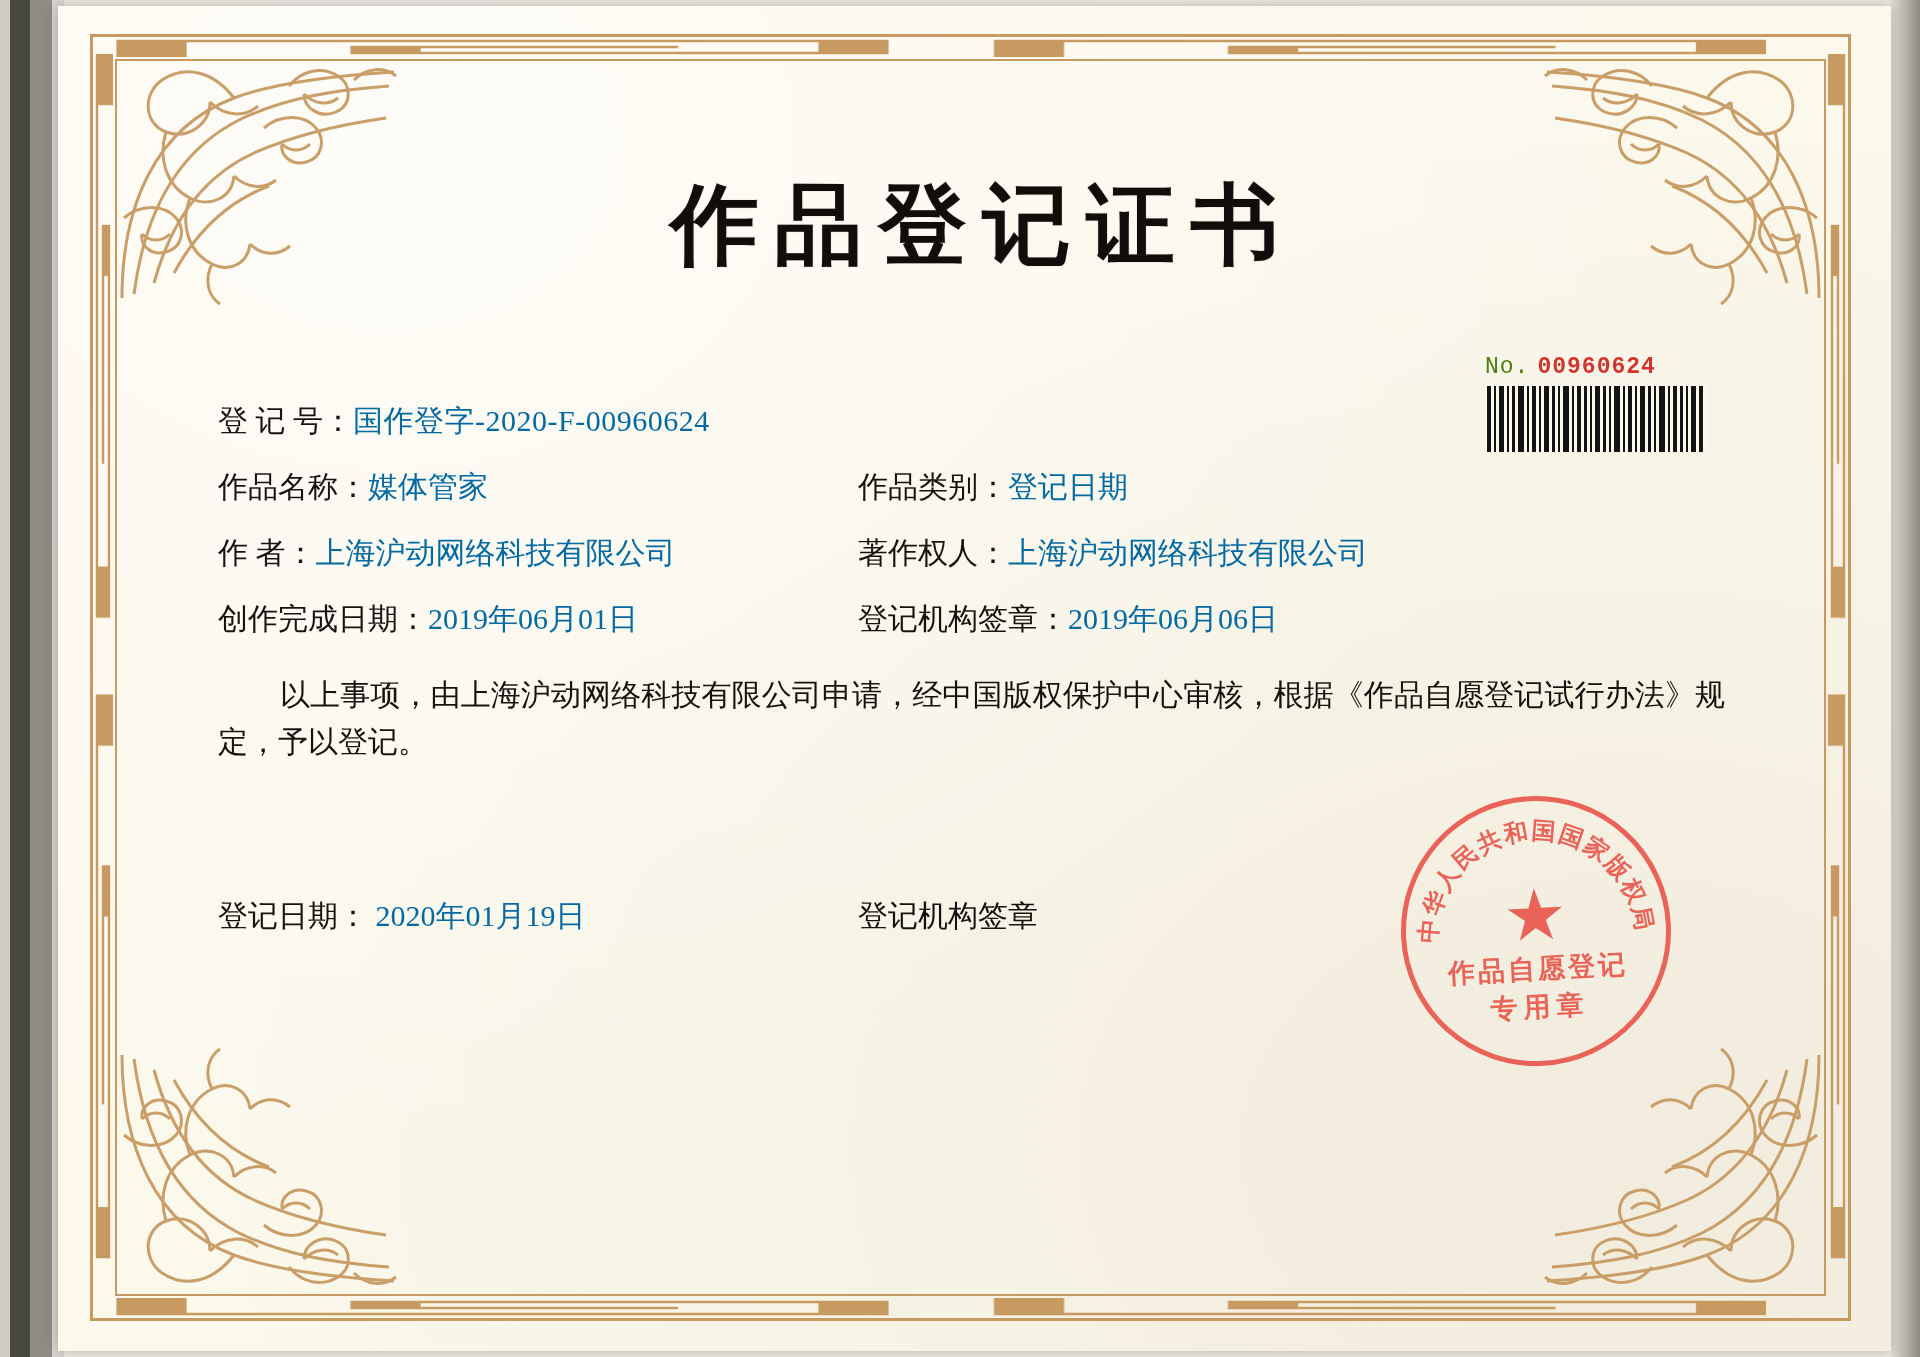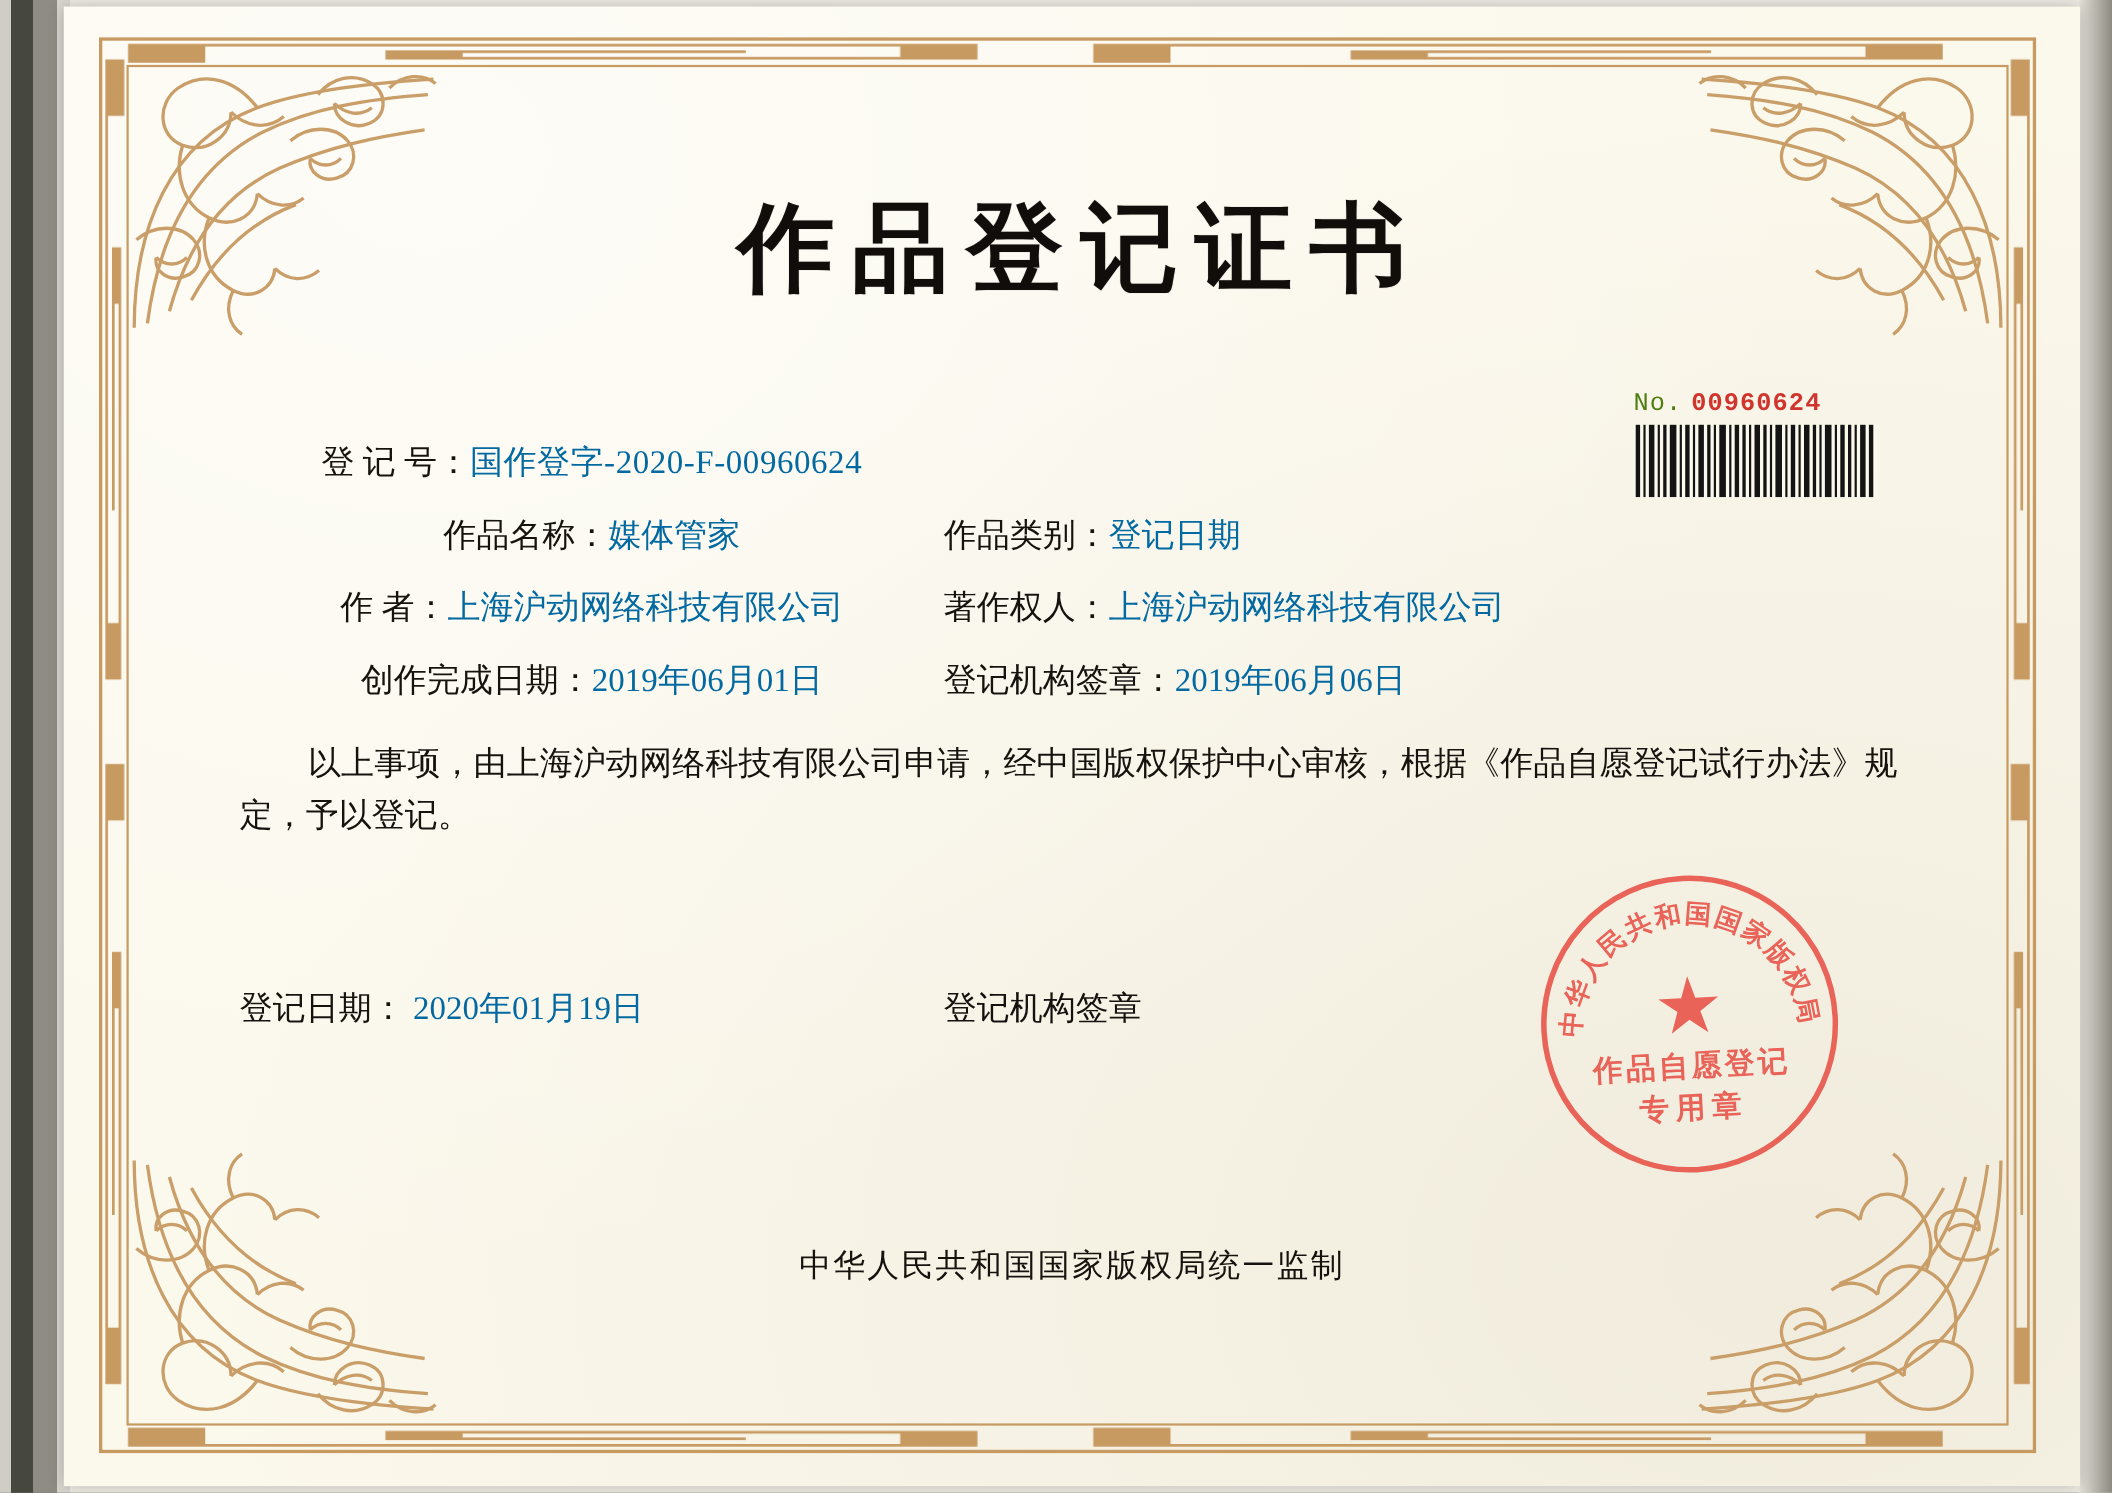--- a/index.html
+++ b/index.html
@@ -148,21 +148,20 @@
     line-height: 1.0;
   }
   .row {
     display: flex;
     margin-bottom: 36px;
   }
   .cell {
     display: flex;
     align-items: baseline;
     white-space: nowrap;
-    justify-content: center;
   }
   .cell.left  { width: 640px; }
   .label {
     color: #16130f;
   }
   .value {
     color: #0369a1;
   }
   .mono-val {
     font-family: "Liberation Serif", serif;
@@ -489,16 +488,15 @@
         </defs>
         <text font-family="'Liberation Serif', serif" font-size="24" font-weight="bold" fill="#e8544a" letter-spacing="2">
           <textPath href="#arcpath" startOffset="50%" text-anchor="middle">中华人民共和国国家版权局</textPath>
         </text>
       </svg>
       <div class="star">★</div>
       <div class="l1">作品自愿登记</div>
       <div class="l2">专用章</div>
     </div>
 
-    <div class="footer">中华人民共和国国家版权局统一监制</div>
 
   </div>
 </div>
 
 </body></html>

